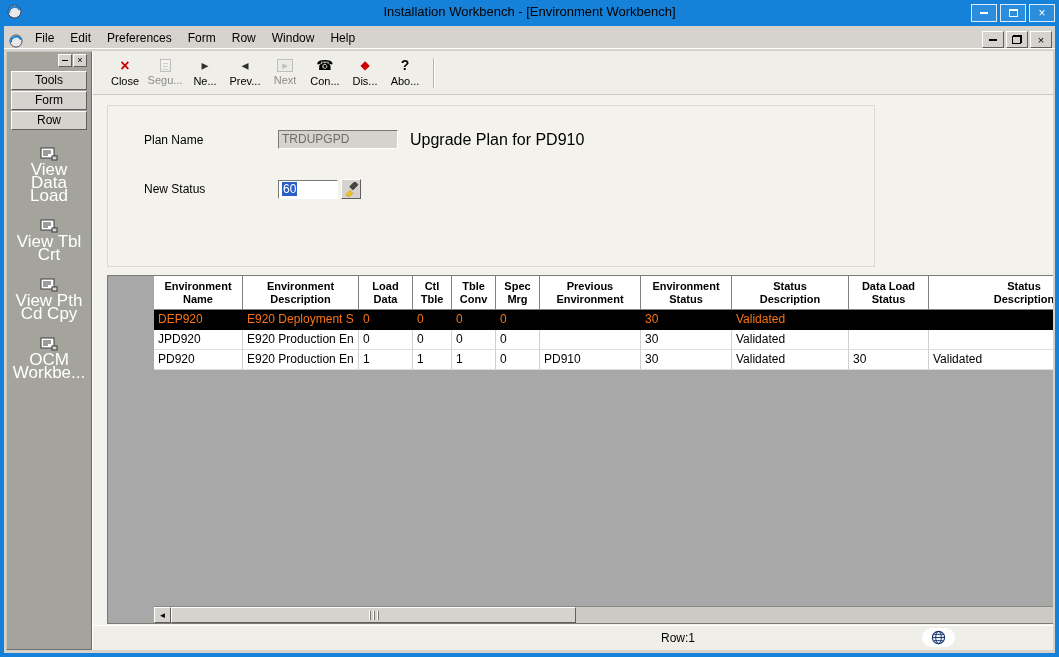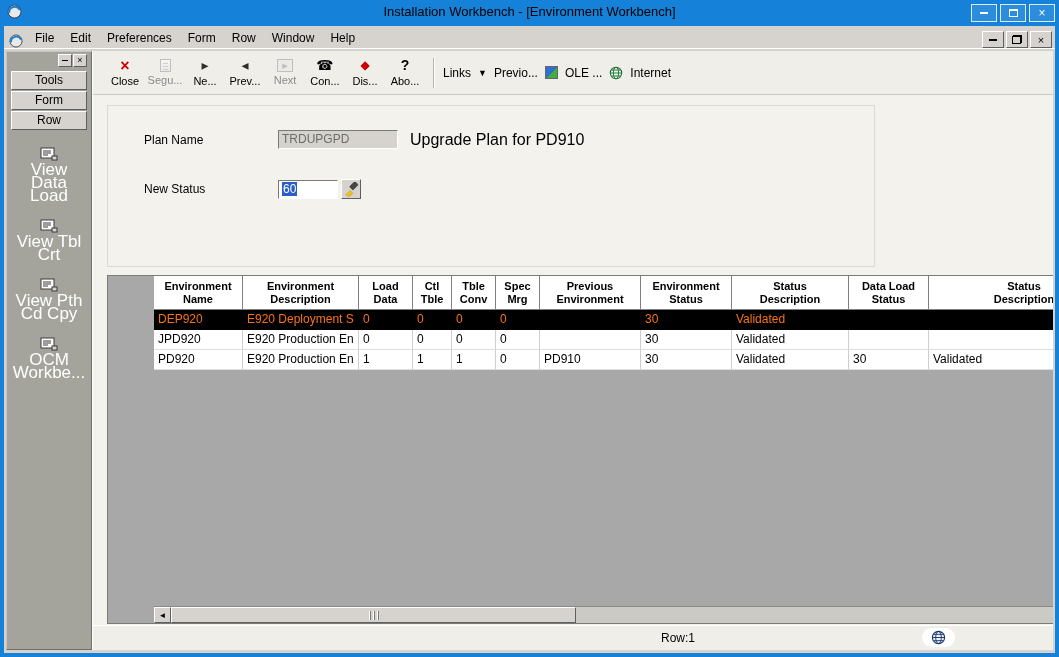--- a/index.html
+++ b/index.html
@@ -241,35 +241,20 @@
             <div class="tb-btn">
               <span class="tb-ic dia">◆</span>
               <span class="lbl">Dis...</span>
             </div>
             <div class="tb-btn">
               <span class="tb-ic q">?</span>
               <span class="lbl">Abo...</span>
             </div>
           </span>
         <span class="tb-sep"></span>
-        <span class="links-group">
-          <span>Links</span>
-          <span class="links-arrow">▼</span>
-          <span>Previo...</span>
-          <span class="ole-ic"></span>
-          <span>OLE ...</span>
-          <svg width="14" height="14" viewBox="0 0 16 16">
-              <circle cx="8" cy="8" r="6.5" fill="#e8f2e8" stroke="#1b6e2f" stroke-width="1.2"></circle>
-              <ellipse cx="8" cy="8" rx="3" ry="6.5" fill="none" stroke="#1b6e2f"></ellipse>
-              <line x1="1.8" y1="8" x2="14.2" y2="8" stroke="#1b6e2f"></line>
-              <line x1="3" y1="4.6" x2="13" y2="4.6" stroke="#1b6e2f"></line>
-              <line x1="3" y1="11.4" x2="13" y2="11.4" stroke="#1b6e2f"></line>
-            </svg>
-          <span>Internet</span>
-        </span>
       </div>
 
       <div class="content">
 
         <div class="form-panel">
           <div class="form-row">
             <span class="form-label">Plan Name</span>
             <span class="field disabled">TRDUPGPD</span>
             <span class="field-desc">Upgrade Plan for PD910</span>
           </div>

